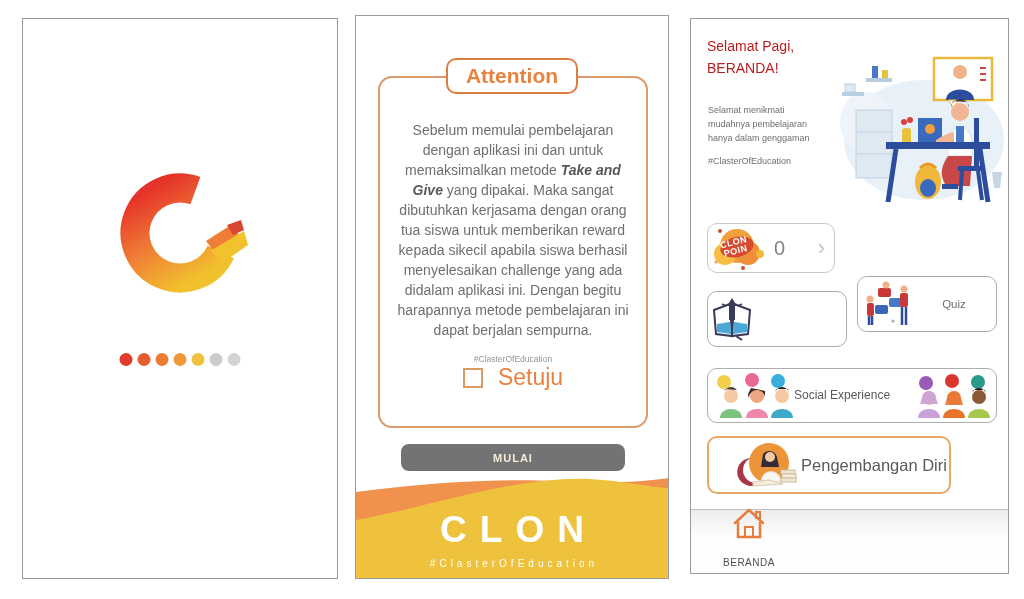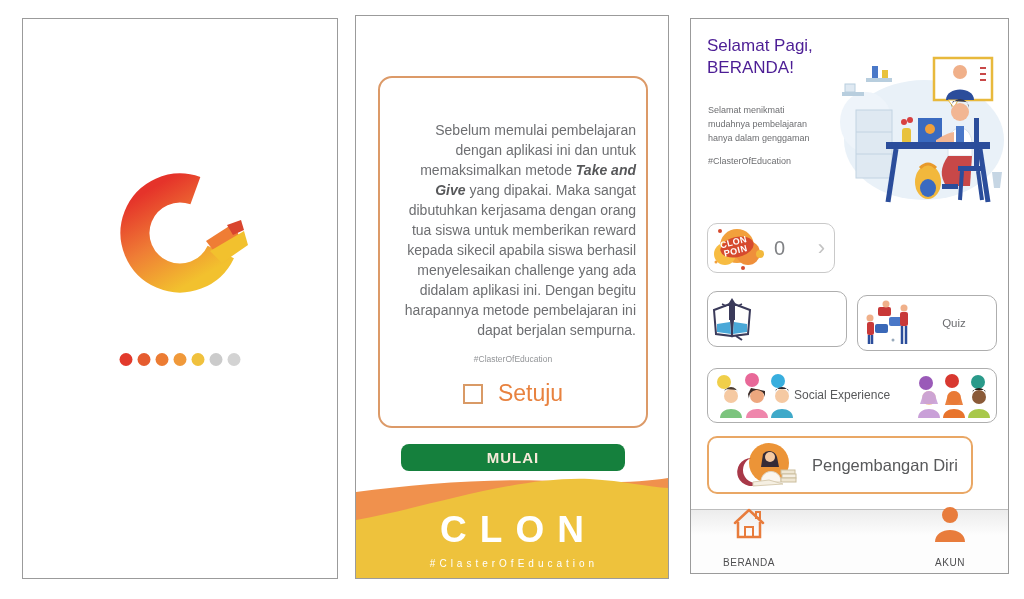--- a/index.html
+++ b/index.html
@@ -21,65 +21,65 @@
   
   #screen-attention { left:355px; top:15px; width:314px; height:564px; overflow:hidden; }
   .attention-card { position:absolute; left:22px; top:60px; width:270px; height:352px;
                     border:2px solid #dc9a68; border-radius:14px; background:#fff; }
   .attention-badge { position:absolute; left:50%; top:42px; transform:translateX(-50%);
                      width:132px; height:36px; background:#fff; border:2px solid #e07c42;
                      border-radius:10px; z-index:2; display:flex; align-items:center;
                      justify-content:center; }
   .attention-badge span { color:#e8823f; font-weight:bold; font-size:21px; }
   .attention-body { margin:42px 10px 0; font-size:14px; line-height:20px;
-                    color:#6d6e71; text-align:right; }
+                    color:#6d6e71; text-align:center; }
   .attention-body .emph { font-weight:bold; font-style:italic; color:#57585a; }
   .attention-hashtag { text-align:center; font-size:8.5px; color:#939598; margin-top:14px; }
-  .agree-row { display:flex; align-items:center; justify-content:center; gap:15px; margin-top:16px; }
+  .agree-row { display:flex; align-items:center; justify-content:center; gap:15px; margin-top:0; }
   .agree-checkbox { width:20px; height:20px; border:2px solid #d99a66; background:#fff; cursor:pointer; }
   .agree-label { font-size:23px; color:#e8823f; }
   .mulai-button { position:absolute; left:45px; top:428px; width:224px; height:27px;
-                  background:#15803d; border:none; border-radius:8px; color:#f7ead9;
+                  background:#737373; border:none; border-radius:8px; color:#f7ead9;
                   display:flex; align-items:center; justify-content:center;
-                  font-size:15px; font-weight:bold; letter-spacing:1px; cursor:pointer;
+                  font-size:11px; font-weight:bold; letter-spacing:1px; cursor:pointer;
                   font-family:"Liberation Sans", sans-serif; }
   .wave-footer { position:absolute; left:0; bottom:0; width:100%; height:102px; }
   .wave-footer svg { display:block; width:100%; height:100%; }
   .wave-brand { position:absolute; bottom:27px; width:100%; text-align:center;
                 font-size:37px; font-weight:bold; color:#fff; letter-spacing:13px;
                 text-indent:13px; }
   .wave-hashtag { position:absolute; bottom:9px; width:100%; text-align:center;
                   font-size:10px; color:#fff; letter-spacing:4px; text-indent:4px; }
 
   
   #screen-home { left:690px; top:18px; width:319px; height:556px; overflow:hidden; }
-  .home-greeting { position:absolute; left:16px; top:16px; font-size:17px;
-                   color:#4c1d95; line-height:22px; }
+  .home-greeting { position:absolute; left:16px; top:16px; font-size:14px;
+                   color:#b91c1c; line-height:22px; }
   .home-illustration { position:absolute; right:4px; top:33px; }
   .home-subtext { position:absolute; left:17px; top:84px; width:114px; font-size:9px;
                   color:#6d6e71; line-height:14px; }
   .home-hashtag { position:absolute; left:17px; top:137px; font-size:9px; color:#6d6e71; }
 
   .points-card { position:absolute; left:16px; top:204px; width:128px; height:50px;
                  border:1px solid #c9c9c9; border-radius:10px; display:flex;
                  align-items:center; cursor:pointer; background:#fff; }
   .points-blob { position:relative; width:58px; height:48px; margin-left:2px; flex:none; }
   .points-badge-text { position:absolute; left:11px; top:14px; transform:rotate(-14deg);
                        color:#fff; font-weight:bold; font-size:9px; line-height:9px;
                        text-align:center; letter-spacing:0.5px; }
   .points-value { font-size:20px; color:#808285; margin-left:6px; }
   .points-chevron { margin-left:auto; margin-right:9px; color:#c3c3c3; font-size:22px;
                     line-height:20px; }
 
   .card { position:absolute; background:#fff; border:1px solid #aeaeae; border-radius:10px;
           display:flex; align-items:center; cursor:pointer; }
   #card-learning { left:16px; top:272px; width:140px; height:56px; }
-  #card-quiz     { left:166px; top:276px; width:140px; height:56px; }
+  #card-quiz     { left:166px; top:257px; width:140px; height:56px; }
   #card-social   { left:16px; top:349px; width:290px; height:55px; }
-  #card-pengembangan { left:16px; top:417px; width:266px; height:58px; border:2px solid #e9a765;padding-left:20px; }
+  #card-pengembangan { left:16px; top:417px; width:244px; height:58px; border:2px solid #e9a765;padding-left:20px; }
   .card .icon { flex:none; display:flex; align-items:center; justify-content:center; }
   .menu-label { flex:1; text-align:center; font-size:11.5px; color:#6d6e71;
                 line-height:14px; padding:0 6px; }
   .social-label { flex:1; text-align:left; font-size:12px; color:#58595b; line-height:15px; }
   .pengembangan-label { flex:1; text-align:center; font-size:16.5px; color:#58595b; }
 
   .bottom-nav { position:absolute; left:0; bottom:0; width:100%; height:64px;
                 border-top:1px solid #bdbdbd;
                 background:linear-gradient(180deg,#ececec,#fdfdfd 40%);
                 display:flex; align-items:flex-end; justify-content:space-between;
@@ -112,20 +112,23 @@
     <span class="dot"></span>
     <span class="dot"></span>
     <span class="dot"></span>
     <span class="dot"></span>
     <span class="dot"></span>
     <span class="dot"></span>
   </div>
 </div>
 
 <div class="phone" id="screen-attention">
+  <div class="attention-badge">
+    <span>Attention</span>
+  </div>
   <div class="attention-card">
     <p class="attention-body">
       <span>Sebelum  memulai pembelajaran dengan aplikasi ini dan untuk memaksimalkan metode </span><span class="emph">Take and Give</span><span> yang dipakai. Maka sangat dibutuhkan kerjasama dengan orang tua siswa untuk memberikan reward kepada sikecil apabila siswa berhasil menyelesaikan challenge yang ada didalam aplikasi ini. Dengan begitu harapannya metode pembelajaran ini dapat berjalan sempurna.</span>
     </p>
     <div class="attention-hashtag">#ClasterOfEducation</div>
     <div class="agree-row">
       <span class="agree-checkbox"></span>
       <span class="agree-label">Setuju</span>
     </div>
   </div>
@@ -326,23 +329,14 @@
       <span>
         <svg width="36" height="36" viewBox="0 0 36 36">
           <path d="M4,17 L18,4 L32,17" fill="none" stroke="#e87c3c" stroke-width="2.5" stroke-linecap="round" stroke-linejoin="round"></path>
           <rect x="25" y="6" width="4" height="6" fill="none" stroke="#e87c3c" stroke-width="2"></rect>
           <path d="M7,16 L7,31 L29,31 L29,16" fill="none" stroke="#e87c3c" stroke-width="2.5"></path>
           <rect x="14" y="21" width="8" height="10" fill="none" stroke="#e87c3c" stroke-width="2"></rect>
         </svg>
       </span>
       <span class="nav-label">BERANDA</span>
     </div>
-    <div class="nav-item">
-      <span>
-        <svg width="34" height="36" viewBox="0 0 34 36">
-          <circle cx="17" cy="9" r="8" fill="#e87c3c"></circle>
-          <path d="M2,36 C2,20 32,20 32,36 Z" fill="#e87c3c"></path>
-        </svg>
-      </span>
-      <span class="nav-label">AKUN</span>
-    </div>
   </div>
 </div>
 
 </body></html>

